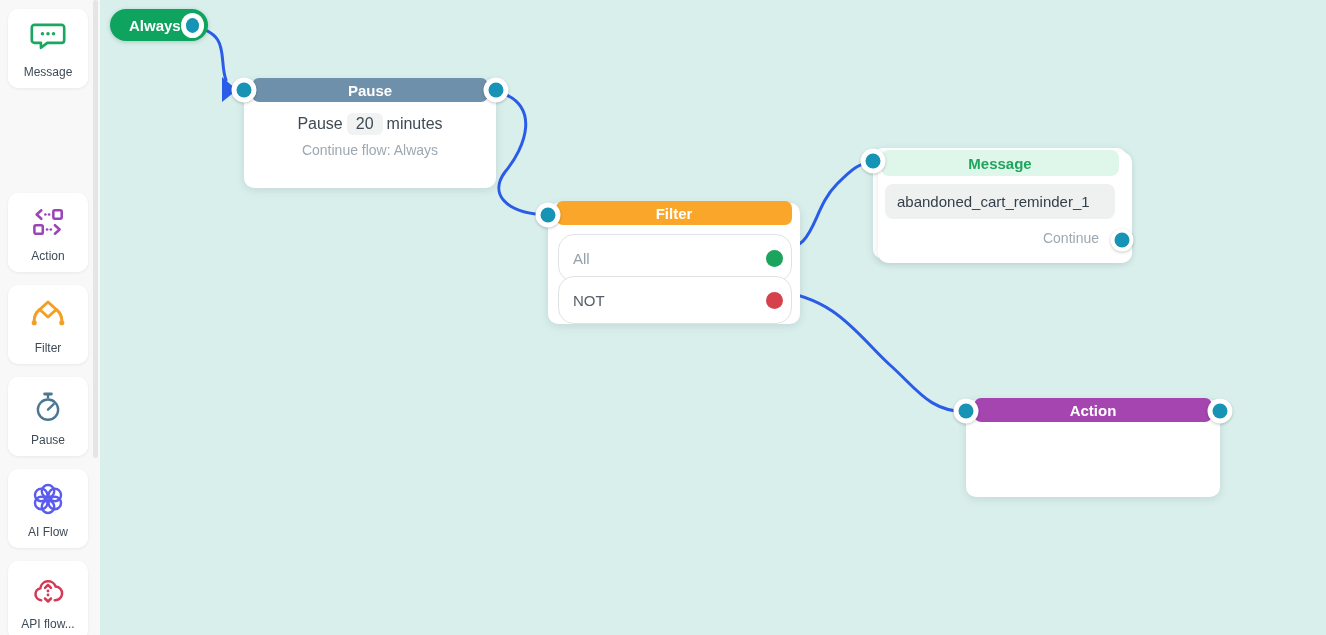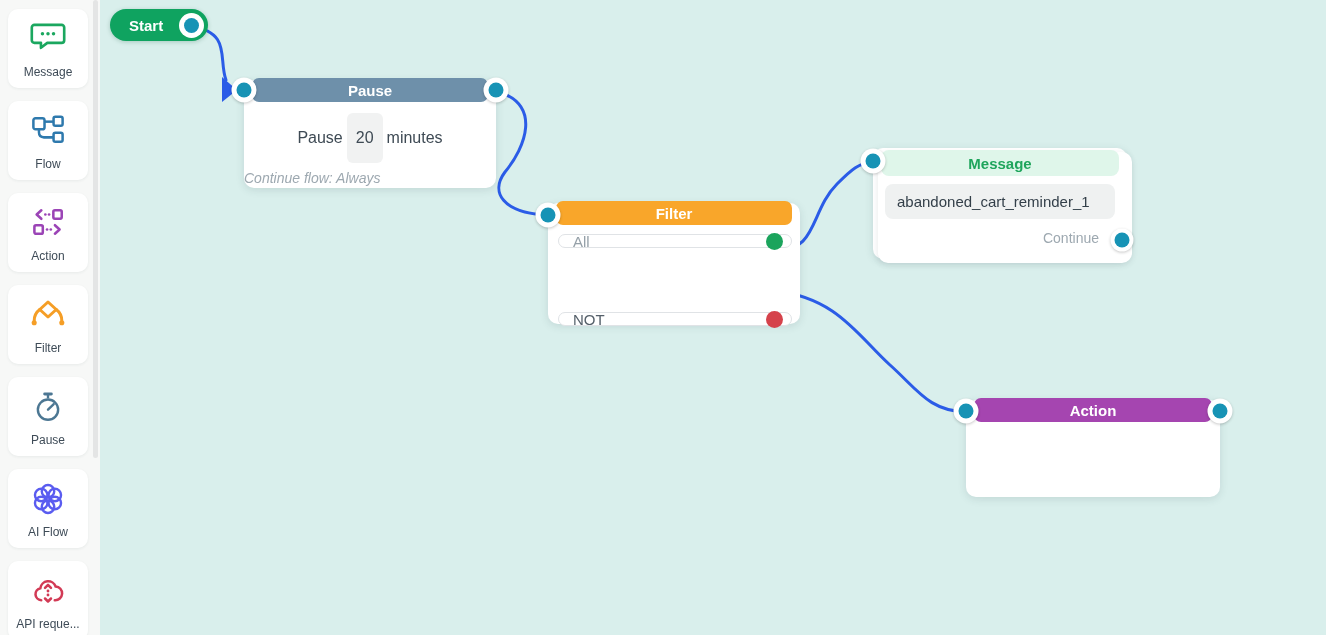--- a/index.html
+++ b/index.html
@@ -39,31 +39,31 @@
     background:var(--start-green);display:flex;align-items:center;z-index:2;cursor:pointer;
     box-shadow:0 1px 4px rgba(20,90,60,.25);}
   .start-label{color:#fff;font-weight:bold;font-size:15px;padding-left:19px;flex:1;}
   .start-port{width:25px;height:25px;border-radius:50%;background:#fff;position:relative;margin-right:4px;cursor:crosshair;}
   .start-port::after{content:"";position:absolute;inset:5px;border-radius:50%;background:var(--connector);}
 
   
   .pause-node{left:244px;top:80px;width:252px;height:108px;}
   .pause-node .node-header{background:var(--pause-header);}
   .delay-line{margin-top:33px;text-align:center;font-size:16px;color:var(--text-dark);}
-  .delay-chip{display:inline-block;background:#F1F2F2;border-radius:6px;padding:16px 9px;margin:0 4px;}
-  .continue-flow{margin-top:7px;text-align:left;font-size:14px;color:var(--text-muted);font-style:italic;}
+  .delay-chip{display:inline-block;background:#F1F2F2;border-radius:6px;padding:2px 9px;margin:0 4px;}
+  .continue-flow{margin-top:7px;text-align:center;font-size:14px;color:var(--text-muted);}
 
   
   .filter-node{left:548px;top:203px;width:252px;height:121px;}
   .filter-node .node-header{background:var(--filter-header);}
-  .filter-row{position:absolute;left:10px;right:8px;height:14px;border:1px solid #E0E3E6;border-radius:16px;
+  .filter-row{position:absolute;left:10px;right:8px;height:48px;border:1px solid #E0E3E6;border-radius:16px;
     display:flex;align-items:center;padding:0 8px 0 14px;background:#fff;cursor:pointer;}
   .filter-row-label{flex:1;font-size:15px;}
   .row-all{top:31px;} .row-all .filter-row-label{color:#95A0A8;}
-  .row-not{top:73px;margin-top:36px;} .row-not .filter-row-label{color:#55606A;}
+  .row-not{top:73px;} .row-not .filter-row-label{color:#55606A;}
   .row-dot{width:17px;height:17px;border-radius:50%;cursor:crosshair;}
   .row-dot.green{background:var(--dot-green);} .row-dot.red{background:var(--dot-red);}
 
   
   .message-node{left:873px;top:148px;width:254px;height:111px;}
   .message-node::before{content:"";position:absolute;left:5px;top:4px;width:100%;height:100%;
     background:#fff;border-radius:10px;box-shadow:0 2px 6px rgba(40,60,70,.12);z-index:-1;}
   .message-node .node-header{top:2px;height:26px;border-radius:8px;background:var(--message-header-bg);color:var(--message-header-text);}
   .message-body{position:absolute;left:12px;right:12px;top:36px;height:35px;background:#EFF1F1;border-radius:8px;
     display:flex;align-items:center;padding-left:12px;font-size:15px;color:#333F49;}
@@ -92,30 +92,20 @@
   <div class="palette-item" style="top:9px">
     <svg width="36" height="32" viewBox="0 0 26 23">
       <path d="M3.2 2h19.6a1.9 1.9 0 0 1 1.9 1.9v9.2a1.9 1.9 0 0 1-1.9 1.9H12.5l-4.6 3.6v-3.6H3.2a1.9 1.9 0 0 1-1.9-1.9V3.9A1.9 1.9 0 0 1 3.2 2z" fill="none" stroke="#1BA75F" stroke-width="1.9" stroke-linejoin="round"></path>
       <circle cx="9" cy="8.5" r="1.25" fill="#1BA75F"></circle>
         <circle cx="13" cy="8.5" r="1.25" fill="#1BA75F"></circle>
         <circle cx="17" cy="8.5" r="1.25" fill="#1BA75F"></circle>
     </svg>
     <span class="palette-label">Message</span>
   </div>
 
-  <div class="palette-item" style="top:101px">
-    <svg width="34" height="32" viewBox="0 0 24 23">
-      <rect x="1.5" y="3" width="8" height="8" rx="1.5" fill="none" stroke="#2E79AD" stroke-width="1.8"></rect>
-      <rect x="16" y="2" width="6.5" height="6.5" rx="1.3" fill="none" stroke="#2E79AD" stroke-width="1.8"></rect>
-      <rect x="16" y="13.5" width="6.5" height="6.5" rx="1.3" fill="none" stroke="#2E79AD" stroke-width="1.8"></rect>
-      <path d="M9.5 5.5 H16" fill="none" stroke="#2E79AD" stroke-width="1.8"></path>
-      <path d="M5.5 11 v2.2 q0 3.6 3.6 3.6 H16" fill="none" stroke="#2E79AD" stroke-width="1.8"></path>
-    </svg>
-    <span class="palette-label">Flow</span>
-  </div>
 
   <div class="palette-item" style="top:193px">
     <svg width="34" height="32" viewBox="0 0 24 24">
       <path d="M7 3.2 L3.5 6.4 L7 9.6" fill="none" stroke="#9B44B6" stroke-width="1.9" stroke-linecap="round" stroke-linejoin="round"></path>
       <circle cx="10" cy="6.4" r="1" fill="#9B44B6"></circle>
         <circle cx="12.8" cy="6.4" r="1" fill="#9B44B6"></circle>
       <rect x="16" y="3.2" width="6.3" height="6.3" rx="1.2" fill="none" stroke="#9B44B6" stroke-width="1.9"></rect>
       <rect x="1.8" y="14.5" width="6.3" height="6.3" rx="1.2" fill="none" stroke="#9B44B6" stroke-width="1.9"></rect>
       <circle cx="11.3" cy="17.6" r="1" fill="#9B44B6"></circle>
         <circle cx="14.1" cy="17.6" r="1" fill="#9B44B6"></circle>
@@ -160,27 +150,27 @@
   </div>
 
   <div class="palette-item" style="top:561px">
     <svg width="36" height="34" viewBox="0 0 24 24">
       <path d="M7.2 18.5 A4.3 4.3 0 0 1 6.6 10 A5.6 5.6 0 0 1 17.4 8.8 A4 4 0 0 1 16.8 18.5" fill="none" stroke="#D23A55" stroke-width="1.8" stroke-linecap="round"></path>
       <path d="M9.9 9.8 L12 7.7 L14.1 9.8" fill="none" stroke="#D23A55" stroke-width="1.8" stroke-linecap="round" stroke-linejoin="round"></path>
       <circle cx="12" cy="12" r="1" fill="#D23A55"></circle>
         <circle cx="12" cy="14.8" r="1" fill="#D23A55"></circle>
       <path d="M9.9 17.3 L12 19.4 L14.1 17.3" fill="none" stroke="#D23A55" stroke-width="1.8" stroke-linecap="round" stroke-linejoin="round"></path>
     </svg>
-    <span class="palette-label">API reque...</span>
+    <span class="palette-label">API flow...</span>
   </div>
 </div>
 <div class="scroll-thumb"></div>
 
 <div class="start-node">
-  <span class="start-label">Start</span>
+  <span class="start-label">Always</span>
   <span class="start-port"></span>
 </div>
 
 <div class="node pause-node">
   <div class="node-header">Pause</div>
   <span class="port" style="left:0;top:10px"></span>
   <span class="port" style="left:100%;top:10px"></span>
   <div class="delay-line">
     <span>Pause</span><span class="delay-chip">20</span><span>minutes</span>
   </div>

